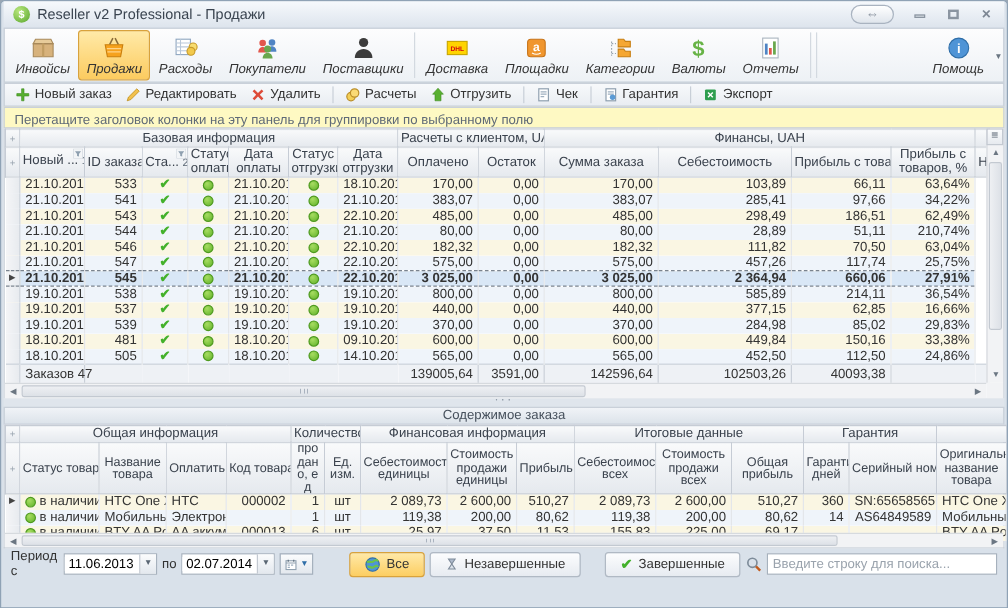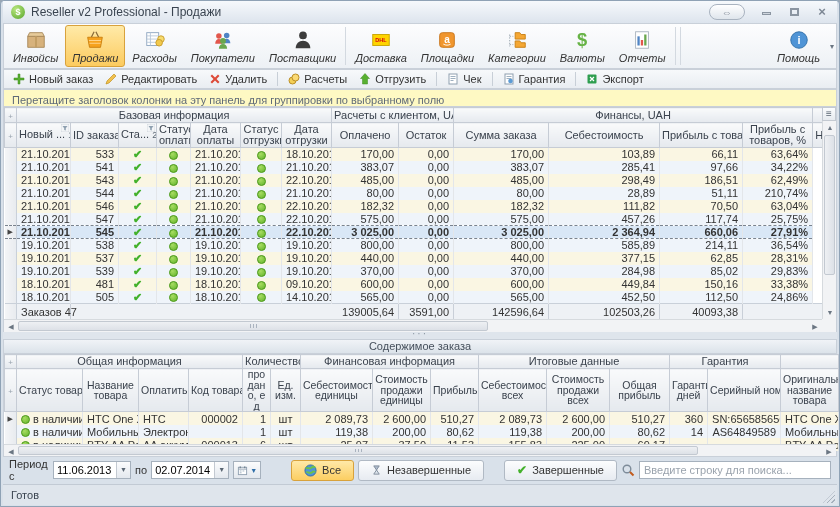--- a/index.html
+++ b/index.html
@@ -507,21 +507,21 @@
             <td><span class="ck">✔</span></td>
             <td><span class="dot"></span></td>
             <td>19.10.2013</td>
             <td><span class="dot"></span></td>
             <td>19.10.2013</td>
             <td>440,00</td>
             <td>0,00</td>
             <td>440,00</td>
             <td>377,15</td>
             <td>62,85</td>
-            <td>28,31%</td>
+            <td>16,66%</td>
           </tr>
           <tr class="r1">
             <td class="ind"></td>
             <td>19.10.2013</td>
             <td>539</td>
             <td><span class="ck">✔</span></td>
             <td><span class="dot"></span></td>
             <td>19.10.2013</td>
             <td><span class="dot"></span></td>
             <td>19.10.2013</td>
@@ -759,18 +759,14 @@
     </div>
     <span class="searchwrap">
       <svg width="14" height="14" viewBox="0 0 14 14">
           <circle cx="6" cy="6" r="3.8" fill="none" stroke="#7d8b99" stroke-width="1.4"></circle>
           <path d="M9 9l3.5 3.5" stroke="#c25b1e" stroke-width="2"></path>
         </svg>
       <input placeholder="Введите строку для поиска..." style="">
     </span>
   </div>
 
-  <div class="abs statusbar">
-    <span>Готов</span>
-    <div class="sizegrip"></div>
-  </div>
 
 </div>
 
 </body></html>

